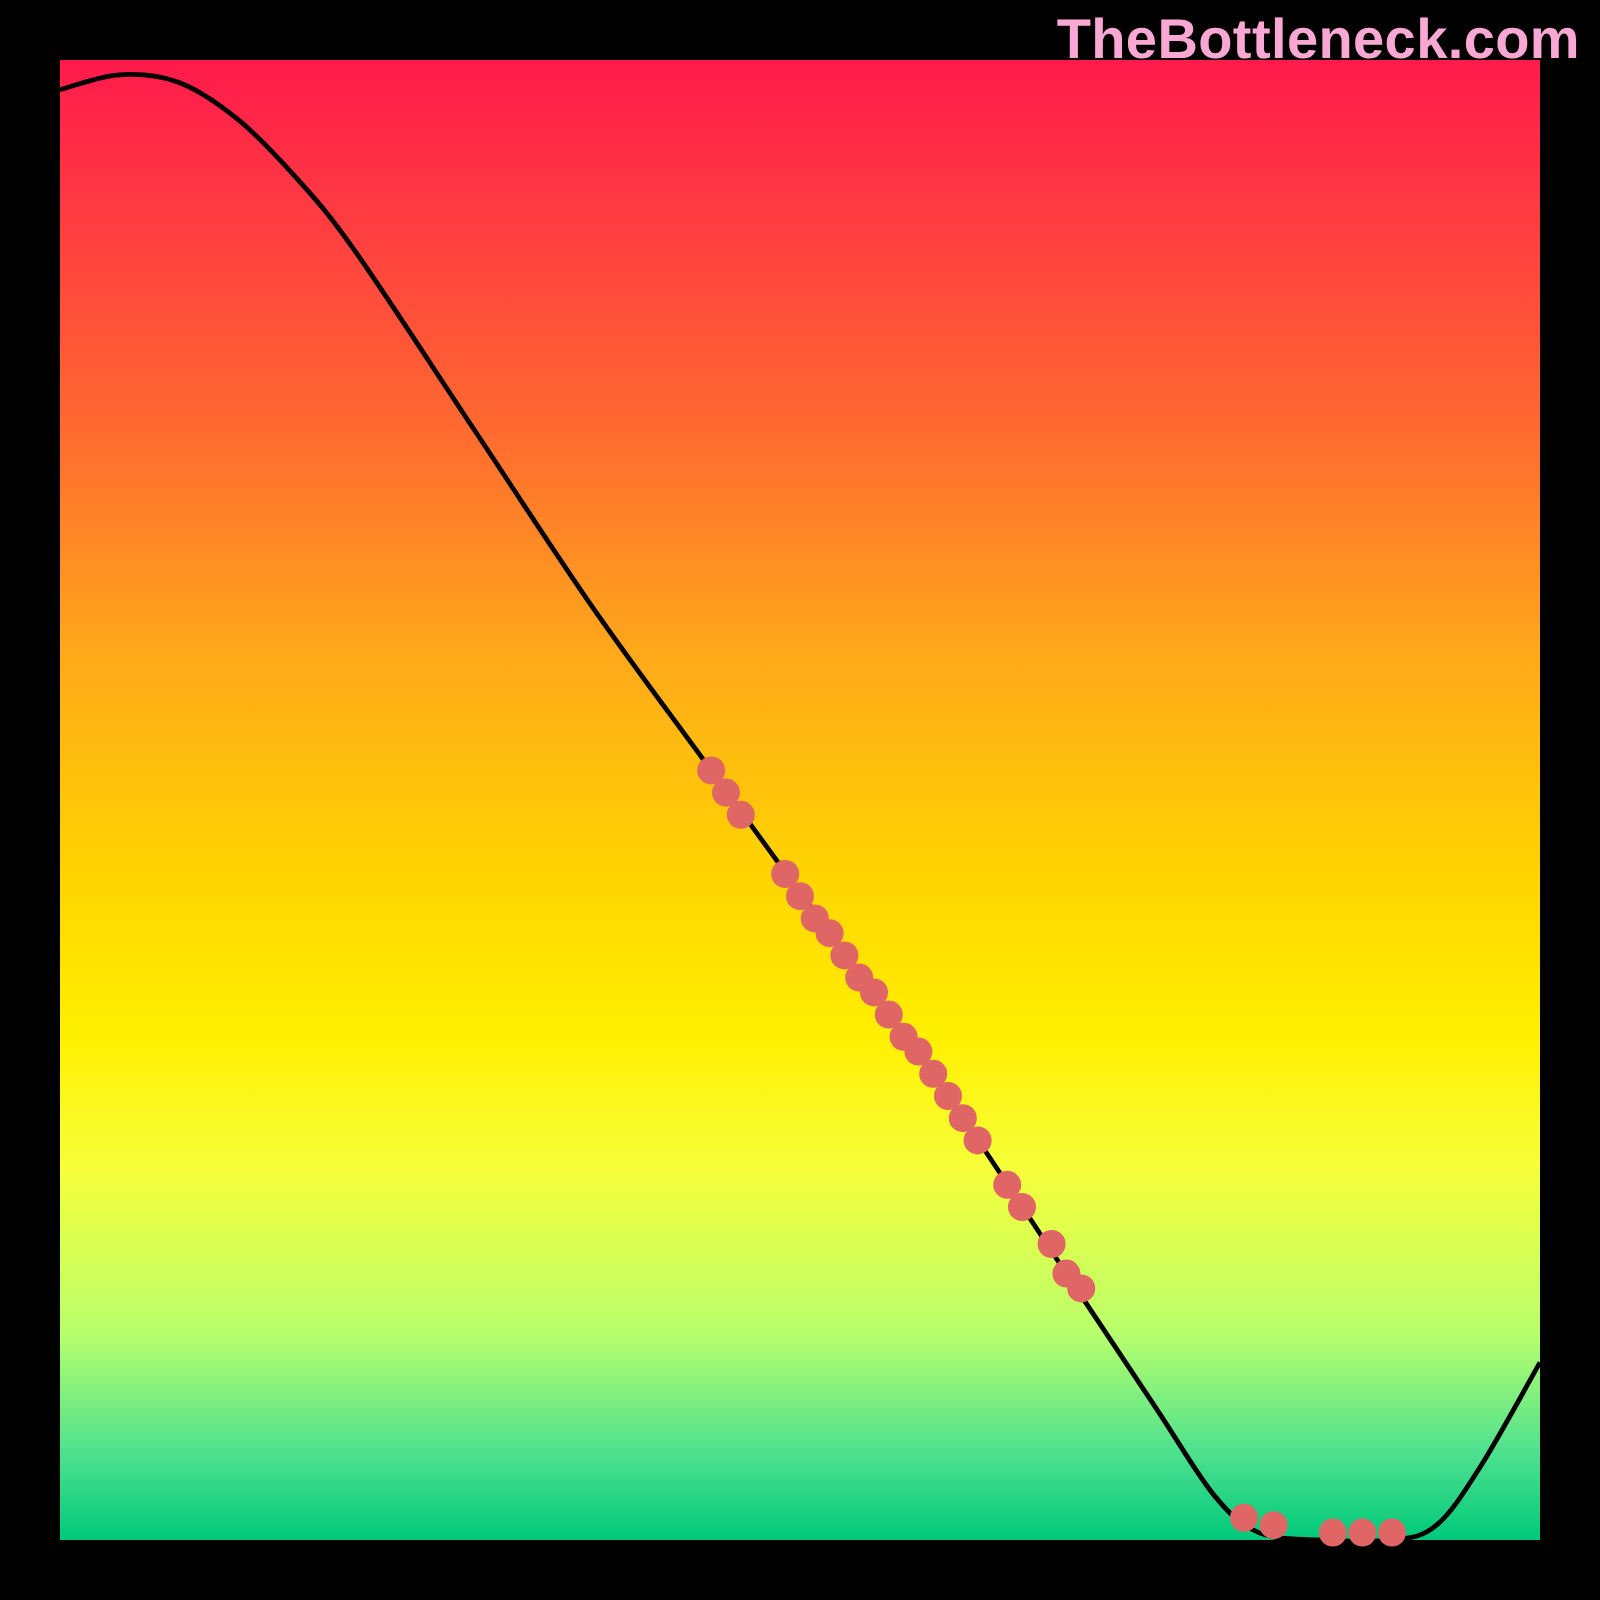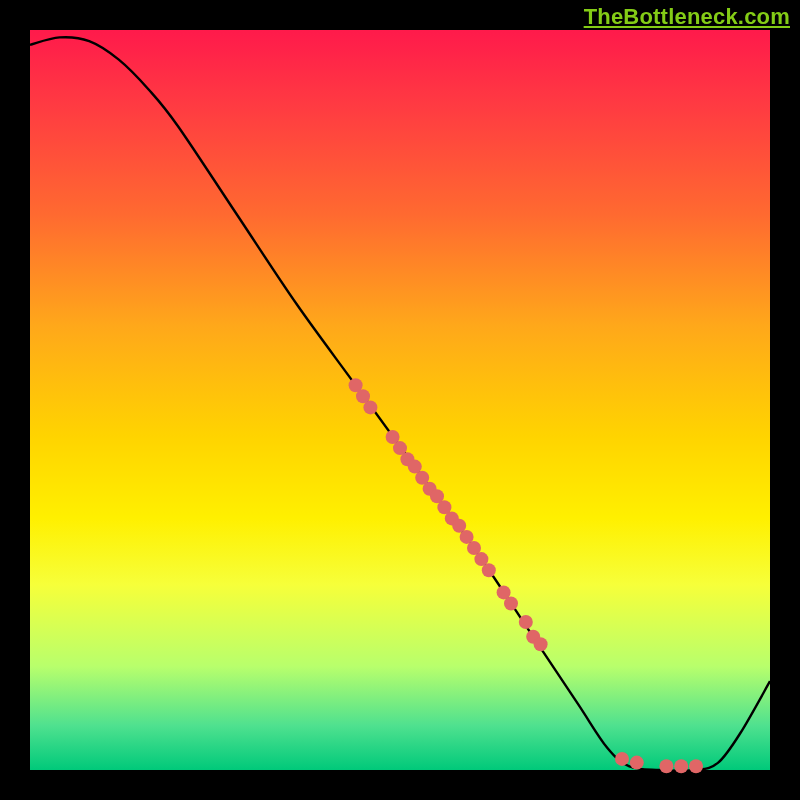--- a/index.html
+++ b/index.html
@@ -14,26 +14,25 @@
   .frame {
     position: relative;
     width: 800px;
     height: 800px;
     background: #000;
   }
   .watermark {
     position: absolute;
     top: 4px;
     right: 10px;
-    color: #84cc16;
-    font-size: 22px;
+    color: #f9a8d4;
+    font-size: 28px;
     font-weight: 600;
     letter-spacing: 0.2px;
     z-index: 20;
-    text-decoration: underline;
   }
   
   .plot {
     position: absolute;
     left: 30px;
     top: 30px;
     width: 740px;
     height: 740px;
     
     background: linear-gradient(

